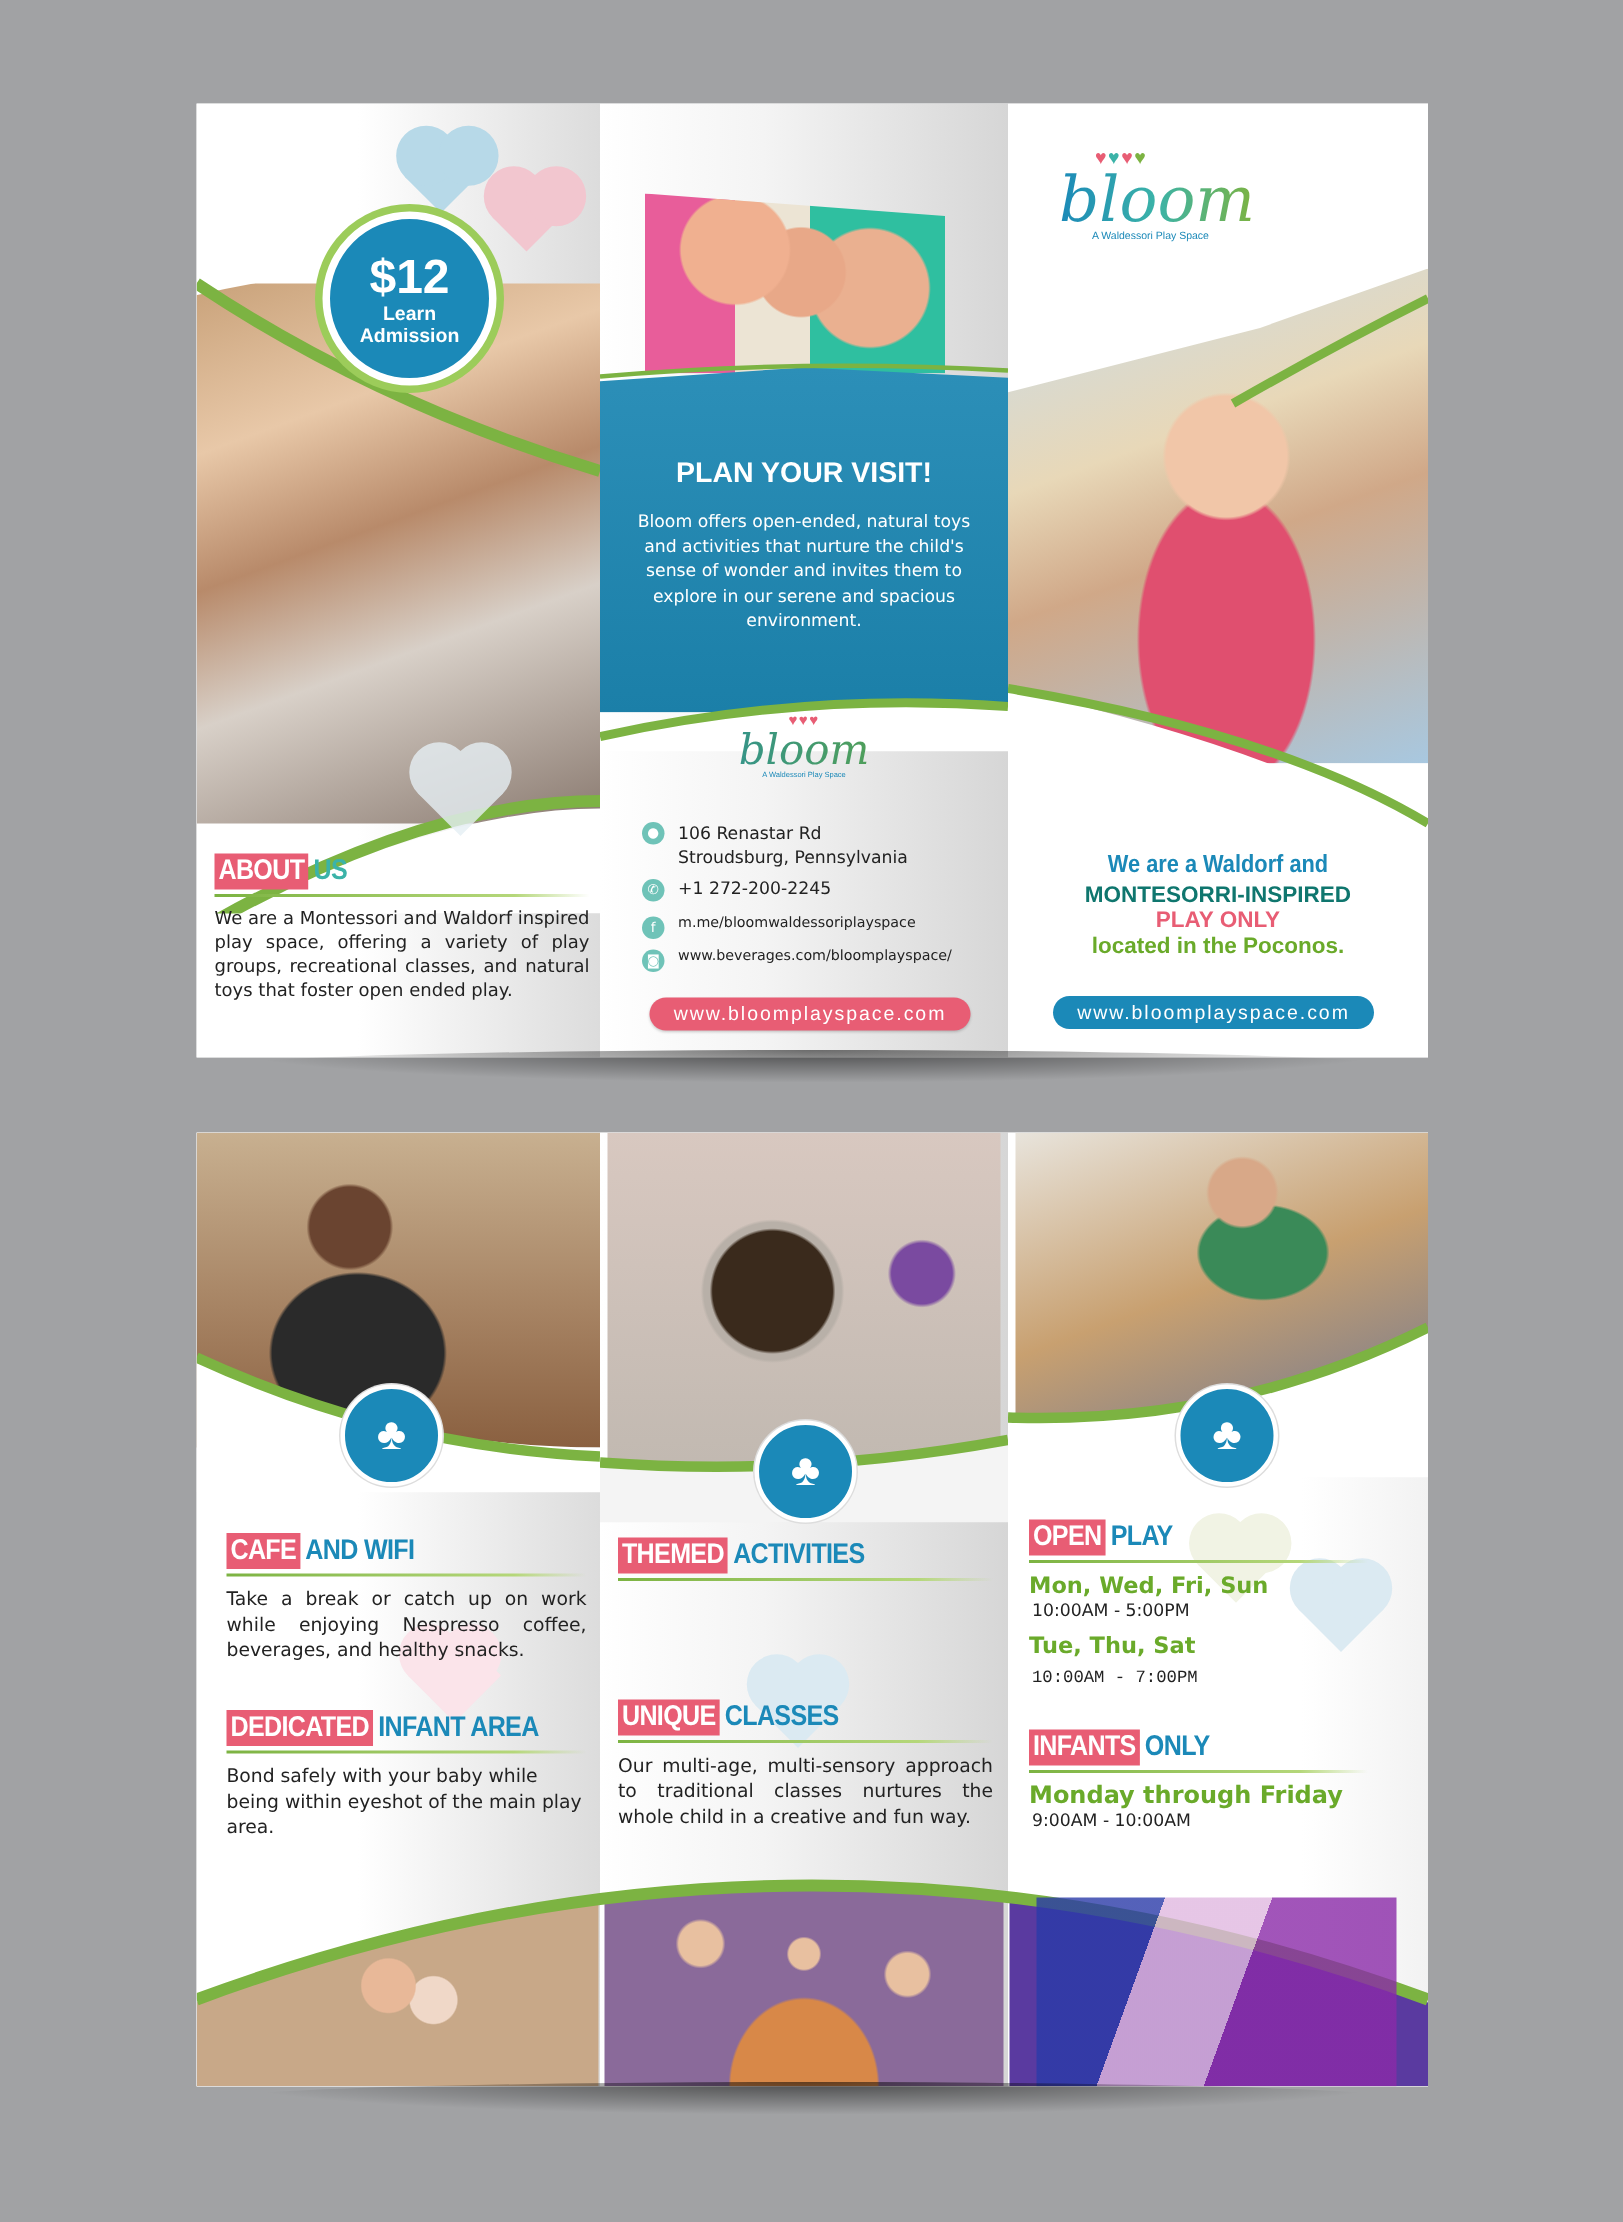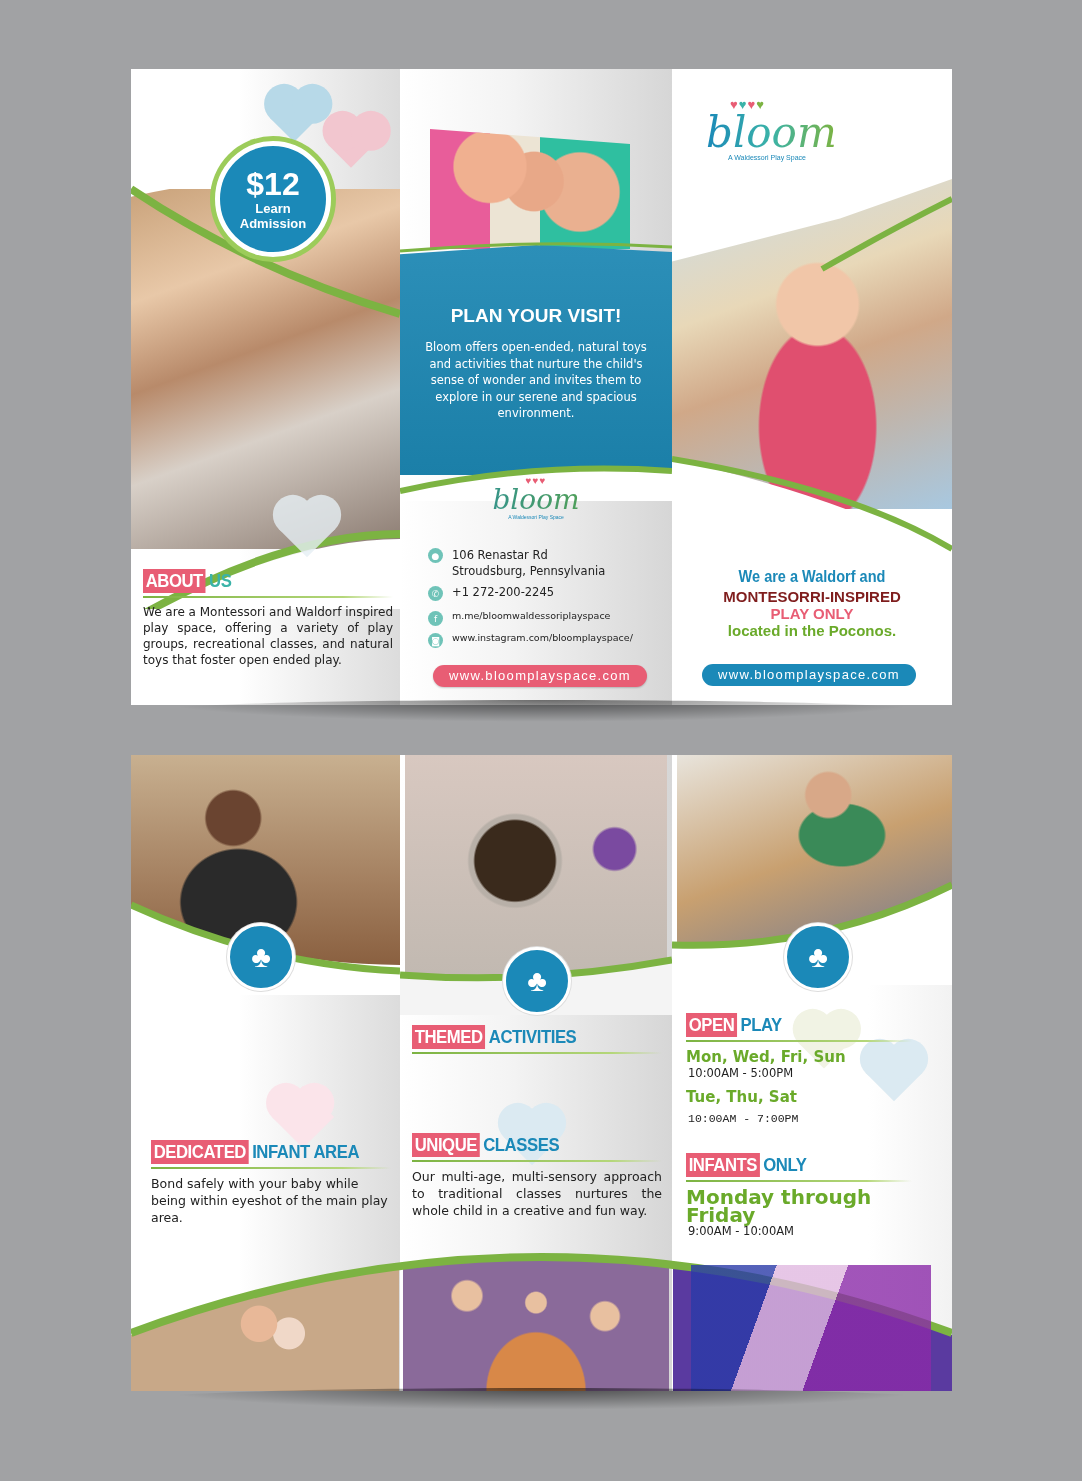--- a/index.html
+++ b/index.html
@@ -85,60 +85,68 @@
     <div class="contact" style="top:516px">
       <span class="cicon">✆</span>
       <div style="font-size:11.5px">+1 272-200-2245</div>
     </div>
     <div class="contact" style="top:541px">
       <span class="cicon">f</span>
       <div style="font-size:9.5px">m.me/bloomwaldessoriplayspace</div>
     </div>
     <div class="contact" style="top:563px">
       <span class="cicon">◙</span>
-      <div style="font-size:9.5px">www.instagram.com/bloomplayspace/</div>
+      <div style="font-size:9.5px">www.beverages.com/bloomplayspace/</div>
     </div>
     <div class="pill" style="left:33px;top:596px;width:214px;background:#e85d74;box-shadow:0 1px 2px rgba(0,0,0,.2)">www.bloomplayspace.com</div>
   </div>
 
   <div class="panel p3" style="background:#fff">
     <div style="position:absolute;left:34px;top:28px;width:130px">
       <div style="font-size:13px;color:#e85d74;letter-spacing:1px;padding-left:24px">♥<span style="color:#3bb3a8">♥</span>♥<span style="color:#7cb342">♥</span></div>
       <div style="font-family:'DejaVu Serif',serif;font-style:italic;font-size:42px;line-height:42px;background:linear-gradient(90deg,#1b89b8,#3bb3a8,#7cb342);-webkit-background-clip:text;color:transparent">bloom</div>
       <div style="font-size:7px;color:#1b89b8;padding-left:22px">A Waldessori Play Space</div>
     </div>
     <div class="photo" style="left:0;top:110px;width:280px;height:330px;background:radial-gradient(circle at 52% 38%,#f1c6a8 0 16%,transparent 17%),radial-gradient(ellipse at 52% 75%,#e04f6f 0 28%,transparent 29%),linear-gradient(160deg,#c9dbe8 0%,#e8d8b8 35%,#d0a888 55%,#a8c8e0 100%);clip-path:polygon(0 25%,60% 12%,100% 0,100% 100%,0 100%)"></div>
     <svg style="position:absolute;left:0;top:90px" width="280" height="400">
       <path d="M150 110 Q220 70 280 40" stroke="#7cb342" stroke-width="6" fill="none"></path>
       <path d="M0 300 Q180 340 280 400 L280 400 L0 400Z" fill="#fff"></path>
       <path d="M0 300 Q180 330 280 390" stroke="#7cb342" stroke-width="6" fill="none"></path>
     </svg>
     <div style="position:absolute;left:0;top:498px;width:280px;text-align:center;font-weight:bold">
       <div style="color:#1b89b8;font-size:16.5px;transform:scaleX(.88)">We are a Waldorf and</div>
-      <div style="color:#7f1d1d;font-size:15px;margin-top:2px">MONTESORRI-INSPIRED</div>
+      <div style="color:#0f766e;font-size:15px;margin-top:2px">MONTESORRI-INSPIRED</div>
       <div style="color:#e85d74;font-size:15px">PLAY ONLY</div>
       <div style="color:#6aaa2a;font-size:15px">located in the Poconos.</div>
     </div>
     <div class="pill" style="left:30px;top:595px;width:214px;background:#1b89b8">www.bloomplayspace.com</div>
   </div>
 </div>
 <div class="shadow" style="top:700px"></div>
 
 <div class="sheet back">
 
   <div class="panel p1 grad-r">
     <div class="photo" style="left:0;top:0;width:269px;height:210px;background:radial-gradient(circle at 38% 30%,#6a4430 0 12%,transparent 13%),radial-gradient(ellipse at 40% 70%,#2a2a2a 0 25%,transparent 26%),linear-gradient(180deg,#c8b090 0%,#a48060 60%,#8a6040 100%)"></div>
     <svg style="position:absolute;left:0;top:120px" width="269" height="120">
       <path d="M0 30 Q130 90 269 90 L269 120 L0 120Z" fill="#fff"></path>
       <path d="M0 30 Q130 90 269 96" stroke="#7cb342" stroke-width="7" fill="none"></path>
     </svg>
     <div class="treeBadge" style="left:96px;top:168px">
         <span style="color:#fff;font-size:30px">♣</span>
       </div>
     <div class="heart" style="left:150px;top:340px;background:#fbe4ea;width:44px;height:44px"></div>
+    <div style="position:absolute;left:20px;top:267px;width:240px">
+      <div class="hdr">
+          <span class="hl">CAFE</span>
+          <span class="rest">AND WIFI</span>
+        </div>
+      <div class="rule"></div>
+      <div class="body">Take a break or catch up on work while enjoying Nespresso coffee, beverages, and healthy snacks.</div>
+    </div>
     <div style="position:absolute;left:20px;top:385px;width:240px">
       <div class="hdr">
           <span class="hl">DEDICATED</span>
           <span class="rest">INFANT AREA</span>
         </div>
       <div class="rule"></div>
       <div class="body" style="text-align:left">Bond safely with your baby while being within eyeshot of the main play area.</div>
     </div>
   </div>
 
@@ -190,21 +198,21 @@
       <div style="font-family:'DejaVu Sans',sans-serif;font-size:11.5px;color:#222;margin-left:2px">10:00AM - 5:00PM</div>
       <div class="green" style="font-family:'DejaVu Sans',sans-serif;font-weight:bold;font-size:15px;line-height:18px;margin-top:8px">Tue, Thu, Sat</div>
       <div style="font-family:Liberation Mono, monospace;font-size:11.5px;color:#222;margin:6px 0 0 2px">10:00AM - 7:00PM</div>
     </div>
     <div style="position:absolute;left:14px;top:398px;width:226px">
       <div class="hdr">
           <span class="hl">INFANTS</span>
           <span class="rest">ONLY</span>
         </div>
       <div class="rule"></div>
-      <div class="green" style="font-family:'DejaVu Sans',sans-serif;font-weight:bold;font-size:20px;line-height:18px">Monday through Friday</div>
+      <div class="green" style="font-family:'DejaVu Sans',sans-serif;font-weight:bold;font-size:16px;line-height:18px">Monday through Friday</div>
       <div style="font-family:'DejaVu Sans',sans-serif;font-size:11.5px;color:#222;margin-left:2px">9:00AM - 10:00AM</div>
     </div>
   </div>
 
   <div style="position:absolute;left:0;top:470px;width:821px;height:166px;overflow:hidden">
     <svg style="position:absolute;left:0;top:0" width="821" height="166">
       <defs>
           <clipPath id="arc">
             <path d="M0 110 Q410 -40 821 110 L821 166 L0 166Z"></path>
           </clipPath>

